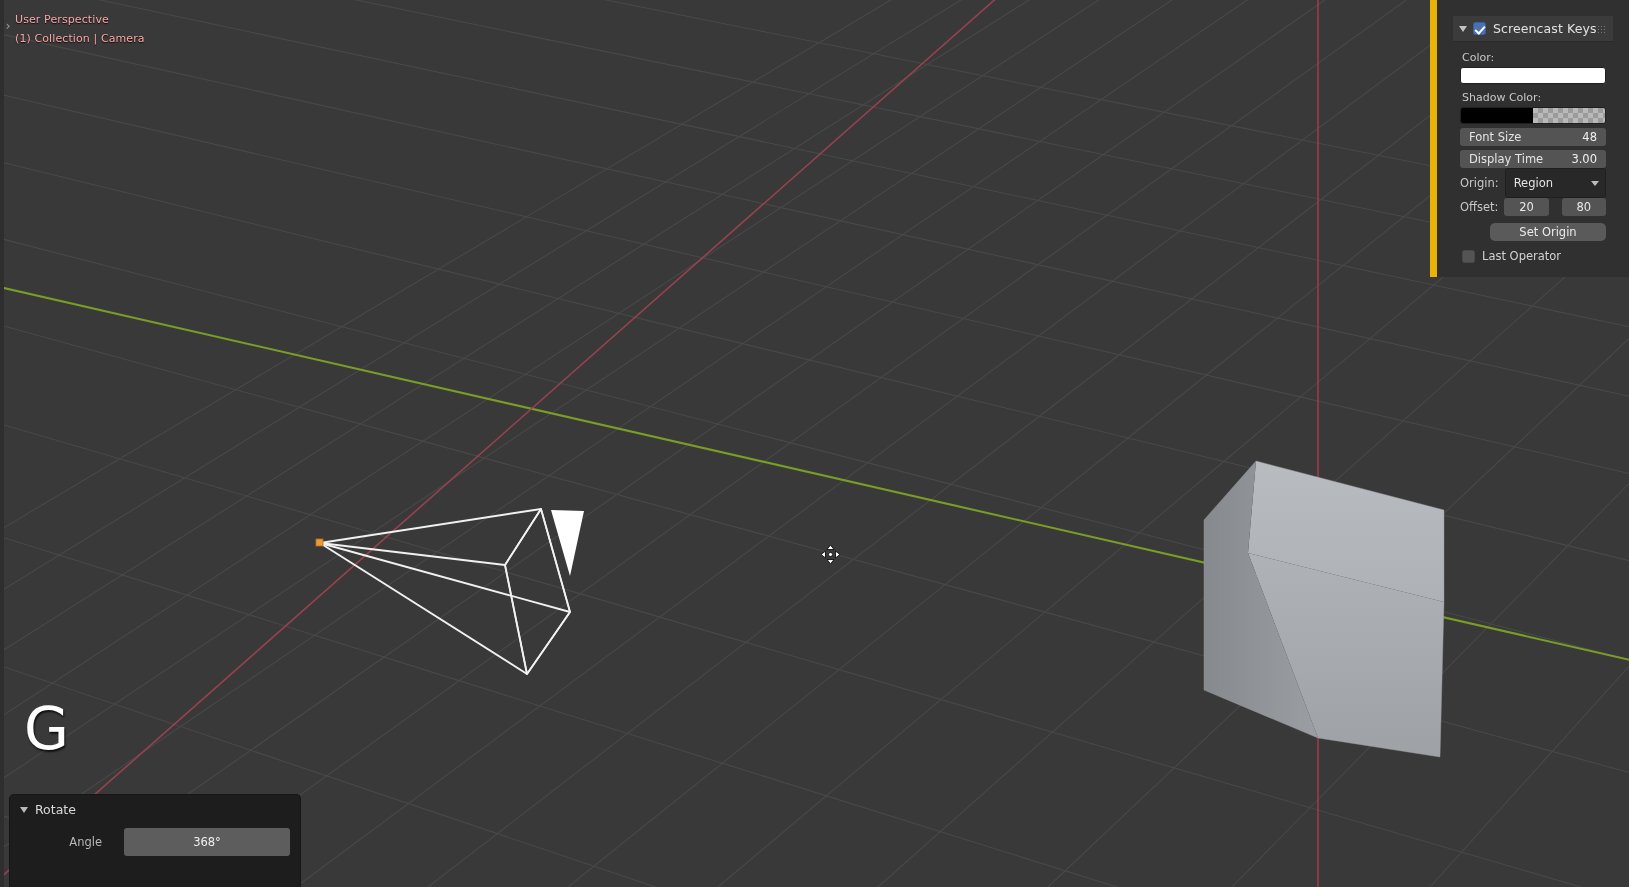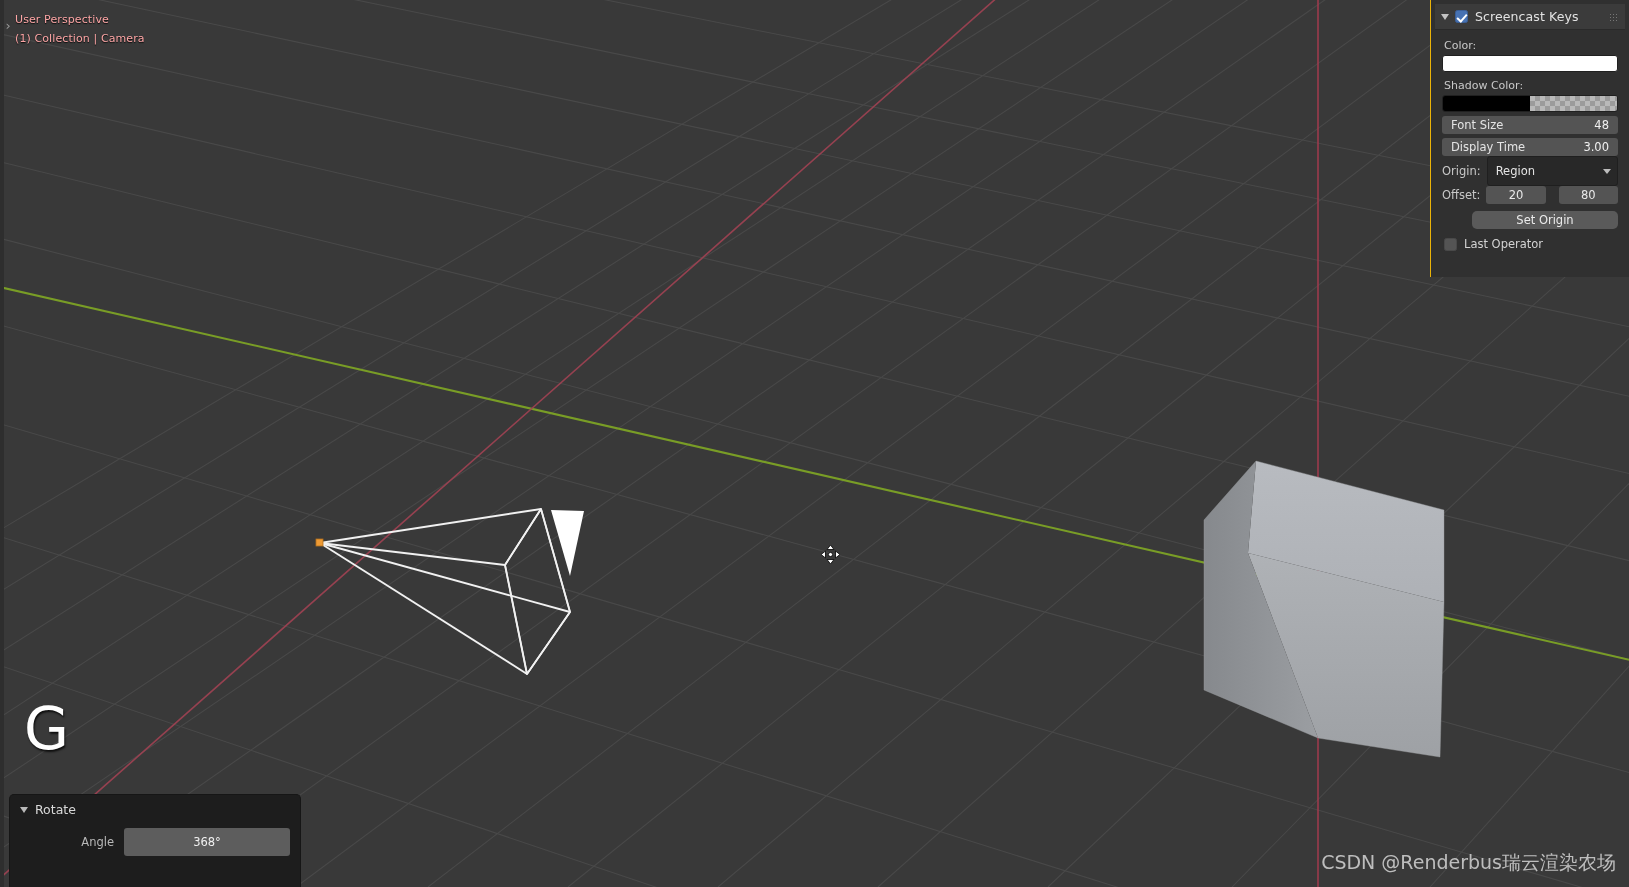--- a/index.html
+++ b/index.html
@@ -65,22 +65,22 @@
     position:absolute; left:820px; top:544px;
     width:21px; height:21px;
     pointer-events:none;
   }
 
   
   #npanel {
     position:absolute; right:0; top:0;
     width:199px; height:277px;
     background:#303030;
-    border-left:1px solid #eab308;
-    padding:4px;
+    border-left:7px solid #eab308;
+    padding:16px;
   }
   .panel-header {
     height:26px;
     background:#3b3b3b;
     display:flex; align-items:center;
     padding:0 8px 0 6px;
     border-bottom:1px solid #2a2a2a;
     position:relative;
   }
   .tri {
@@ -188,21 +188,21 @@
     border:1px solid #161616;
     border-bottom:none;
     border-radius:5px 5px 0 0;
     padding:7px 10px 0 10px;
   }
   .op-head { display:flex; align-items:center; }
   .op-head .tri { border-top-color:#b9b9b9; margin-right:7px; }
   .op-title { color:#d8d8d8; font-size:12.5px; }
   .op-row { display:flex; align-items:center; margin-top:11px; }
   .op-row .op-label {
-    width:104px; text-align:right; padding-right:10px;
+    width:104px; text-align:right; padding-right:22px;
     color:#b8b8b8; font-size:11.5px;
   }
   .op-val {
     flex:1; height:28px; border-radius:3px;
     background:#5d5d5d; color:#f0f0f0; font-size:11.5px;
     display:flex; align-items:center; justify-content:center;
   }
 </style>
 </head>
 <body>
@@ -293,21 +293,20 @@
     <div class="edge-strip"></div>
     <div class="region-toggle">›</div>
 
     <div class="hud">
       <div>User Perspective</div>
       <div>(1) Collection | Camera</div>
     </div>
 
     <div class="keycast">G</div>
 
-    <div class="watermark">CSDN @Renderbus瑞云渲染农场</div>
 
     <div class="cursor-move">
       <svg width="21" height="21" viewBox="0 0 21 21">
         <g fill="#ffffff" stroke="#101010" stroke-width="0.9" stroke-linejoin="round">
           <polygon points="10.5,1 14,5.5 7,5.5"></polygon>
           <polygon points="10.5,20 14,15.5 7,15.5"></polygon>
           <polygon points="1,10.5 5.5,7 5.5,14"></polygon>
           <polygon points="20,10.5 15.5,7 15.5,14"></polygon>
           <circle cx="10.5" cy="10.5" r="2.1"></circle>
         </g>

